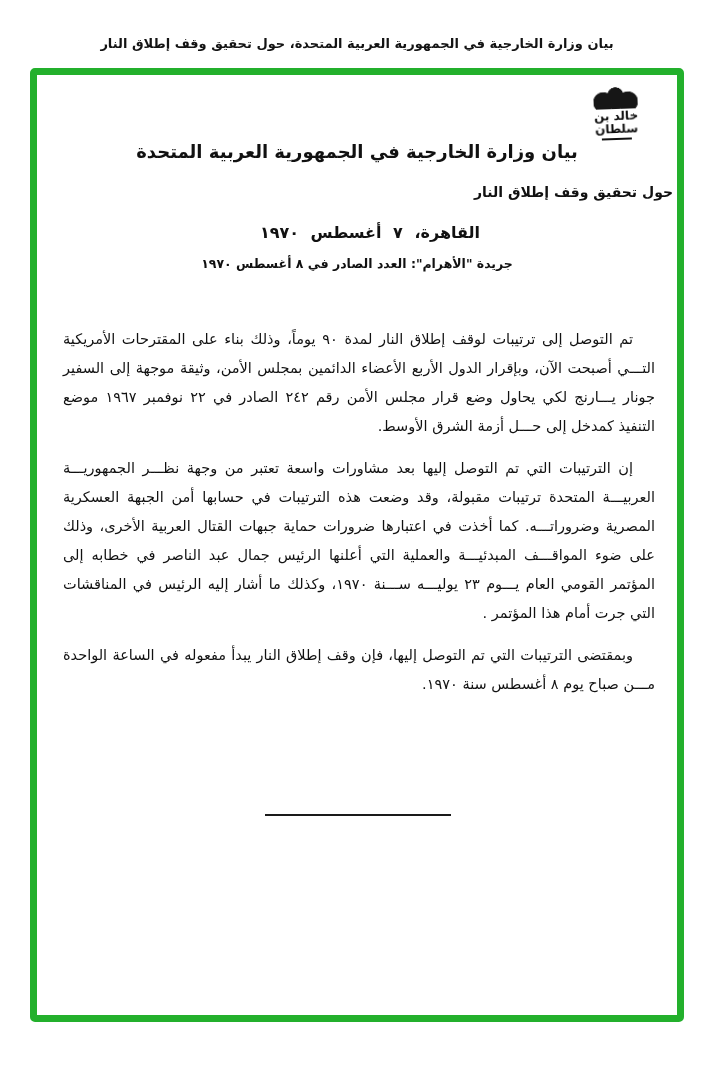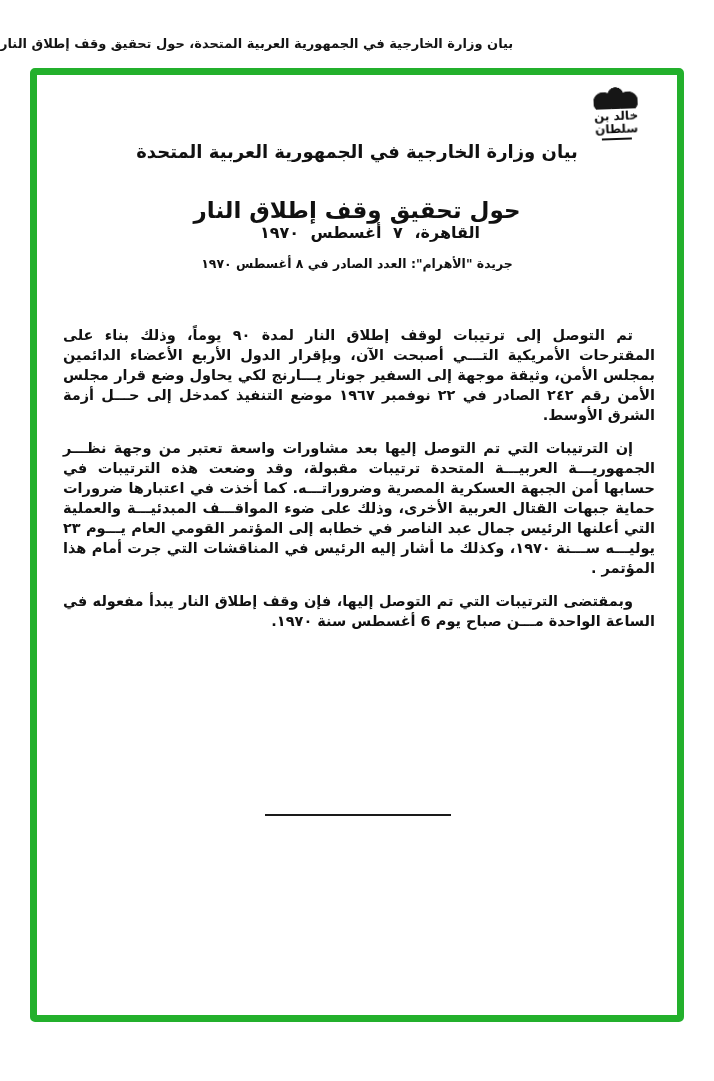--- a/index.html
+++ b/index.html
@@ -7,21 +7,21 @@
     width:714px;height:1081px;
     background:#ffffff;
     font-family:"DejaVu Sans","Liberation Sans",sans-serif;
     color:#111;
     position:relative;
     overflow:hidden;
   }
   .header-caption{
     position:absolute;
     top:36px;left:0;right:0;
-    text-align:left;
+    text-align:center;
     direction:rtl;
     font-size:13px;
     font-weight:bold;
     color:#141414;
     letter-spacing:.2px;
   }
   .doc-frame{
     position:absolute;
     left:30px;top:68px;
     width:640px;height:940px;
@@ -57,44 +57,44 @@
     margin:2px auto 0 auto;
     width:30px;border-top:2px solid #111;
   }
   .title-1{
     position:absolute;top:66px;left:0;right:0;
     text-align:center;direction:rtl;
     font-size:18px;font-weight:bold;margin:0;
   }
   .title-2{
     position:absolute;top:105px;left:0;right:0;
-    text-align:center;direction:rtl;
-    font-size:23px;font-weight:bold;margin:17px;
+    text-align:right;direction:rtl;
+    font-size:14px;font-weight:bold;margin:4px;
   }
   .dateline{
     position:absolute;top:148px;left:0;right:0;
     text-align:center;direction:rtl;
     font-size:16px;font-weight:bold;
     word-spacing:6px;
     margin-left:26px;
   }
   .source-line{
     position:absolute;top:181px;left:0;right:0;
     text-align:center;direction:rtl;
     font-size:12.5px;font-weight:bold;
   }
   .body-column{
     position:absolute;
     top:250px;left:26px;
     width:592px;
     direction:rtl;
     text-align:justify;
     font-size:14.5px;
-    font-weight:bold;
-    line-height:20px;
+    font-weight:normal;
+    line-height:29px;
   }
   .body-column p{
     margin:0 0 13px 0;
     text-indent:22px;
   }
   .section-divider{
     position:absolute;
     top:739px;left:228px;
     width:186px;height:0;
     border-top:2px solid #1a1a1a;
@@ -117,18 +117,18 @@
 
   <h2 class="title-2">حول تحقيق وقف إطلاق النار</h2>
 
   <div class="dateline">القاهرة،  ٧ أغسطس  ١٩٧٠</div>
 
   <div class="source-line">جريدة "الأهرام": العدد الصادر في ٨ أغسطس ١٩٧٠</div>
 
   <div class="body-column">
     <p>تم التوصل إلى ترتيبات لوقف إطلاق النار لمدة ٩٠ يوماً، وذلك بناء على المقترحات الأمريكية التـــي أصبحت الآن، وبإقرار الدول الأربع الأعضاء الدائمين بمجلس الأمن، وثيقة موجهة إلى السفير جونار يـــارنج لكي يحاول وضع قرار مجلس الأمن رقم ٢٤٢ الصادر في ٢٢ نوفمبر ١٩٦٧ موضع التنفيذ كمدخل إلى حـــل أزمة الشرق الأوسط.</p>
     <p>إن الترتيبات التي تم التوصل إليها بعد مشاورات واسعة تعتبر من وجهة نظـــر الجمهوريـــة العربيـــة المتحدة ترتيبات مقبولة، وقد وضعت هذه الترتيبات في حسابها أمن الجبهة العسكرية المصرية وضروراتـــه. كما أخذت في اعتبارها ضرورات حماية جبهات القتال العربية الأخرى، وذلك على ضوء المواقـــف المبدئيـــة والعملية التي أعلنها الرئيس جمال عبد الناصر في خطابه إلى المؤتمر القومي العام يـــوم ٢٣ يوليـــه ســـنة ١٩٧٠، وكذلك ما أشار إليه الرئيس في المناقشات التي جرت أمام هذا المؤتمر .</p>
-    <p>وبمقتضى الترتيبات التي تم التوصل إليها، فإن وقف إطلاق النار يبدأ مفعوله في الساعة الواحدة مـــن صباح يوم 6 أغسطس سنة ١٩٧٠.</p>
+    <p>وبمقتضى الترتيبات التي تم التوصل إليها، فإن وقف إطلاق النار يبدأ مفعوله في الساعة الواحدة مـــن صباح يوم ٨ أغسطس سنة ١٩٧٠.</p>
   </div>
 
   <div class="section-divider"></div>
 
 </div>
 
 </body></html>

